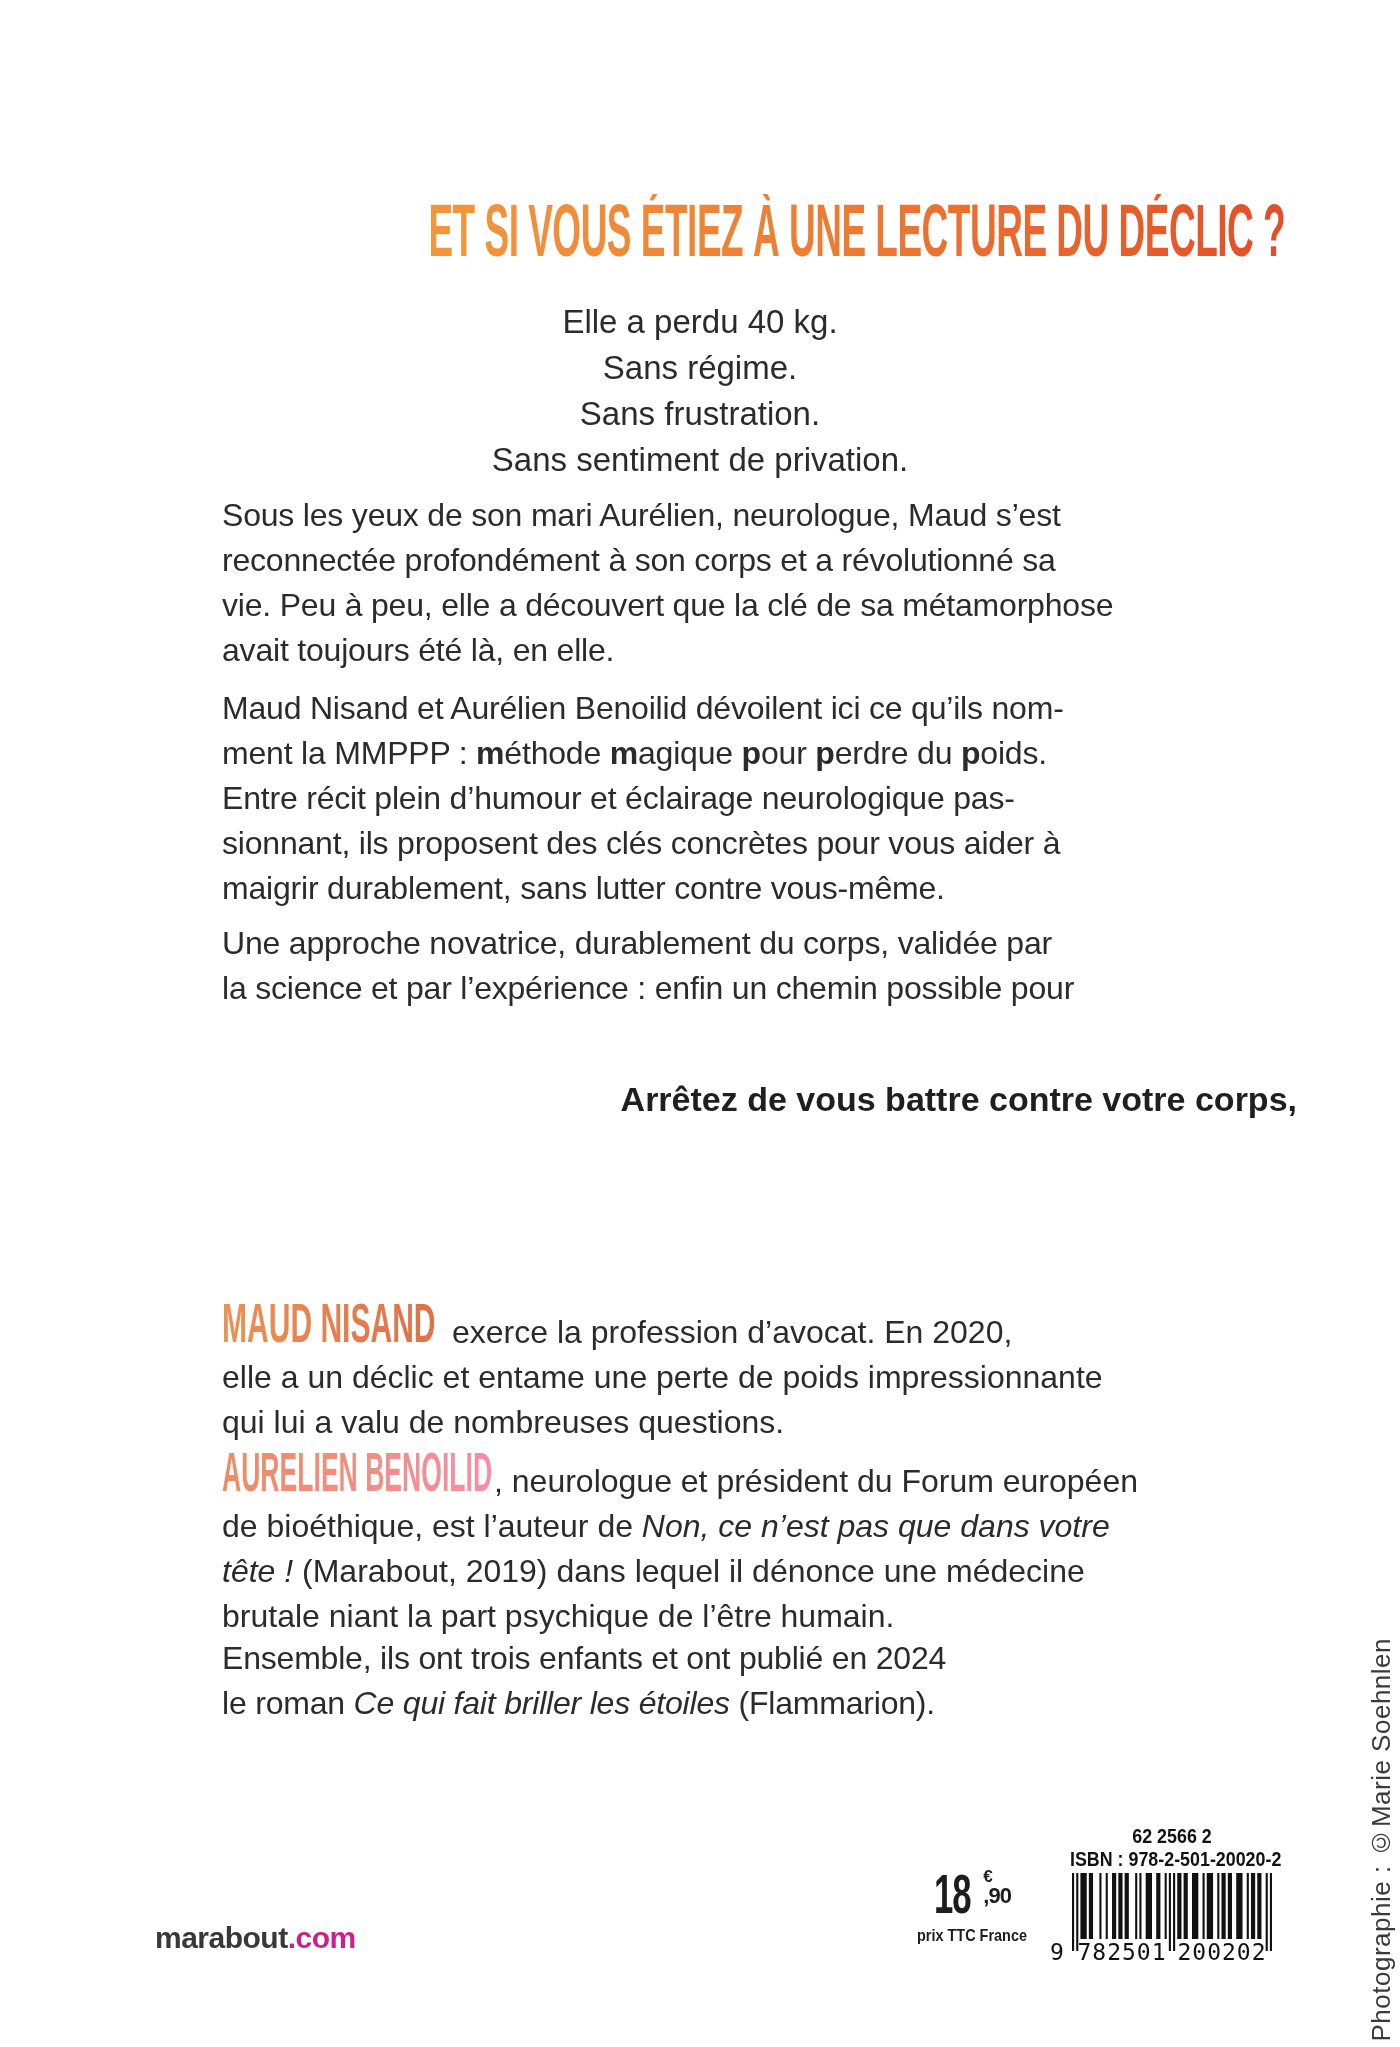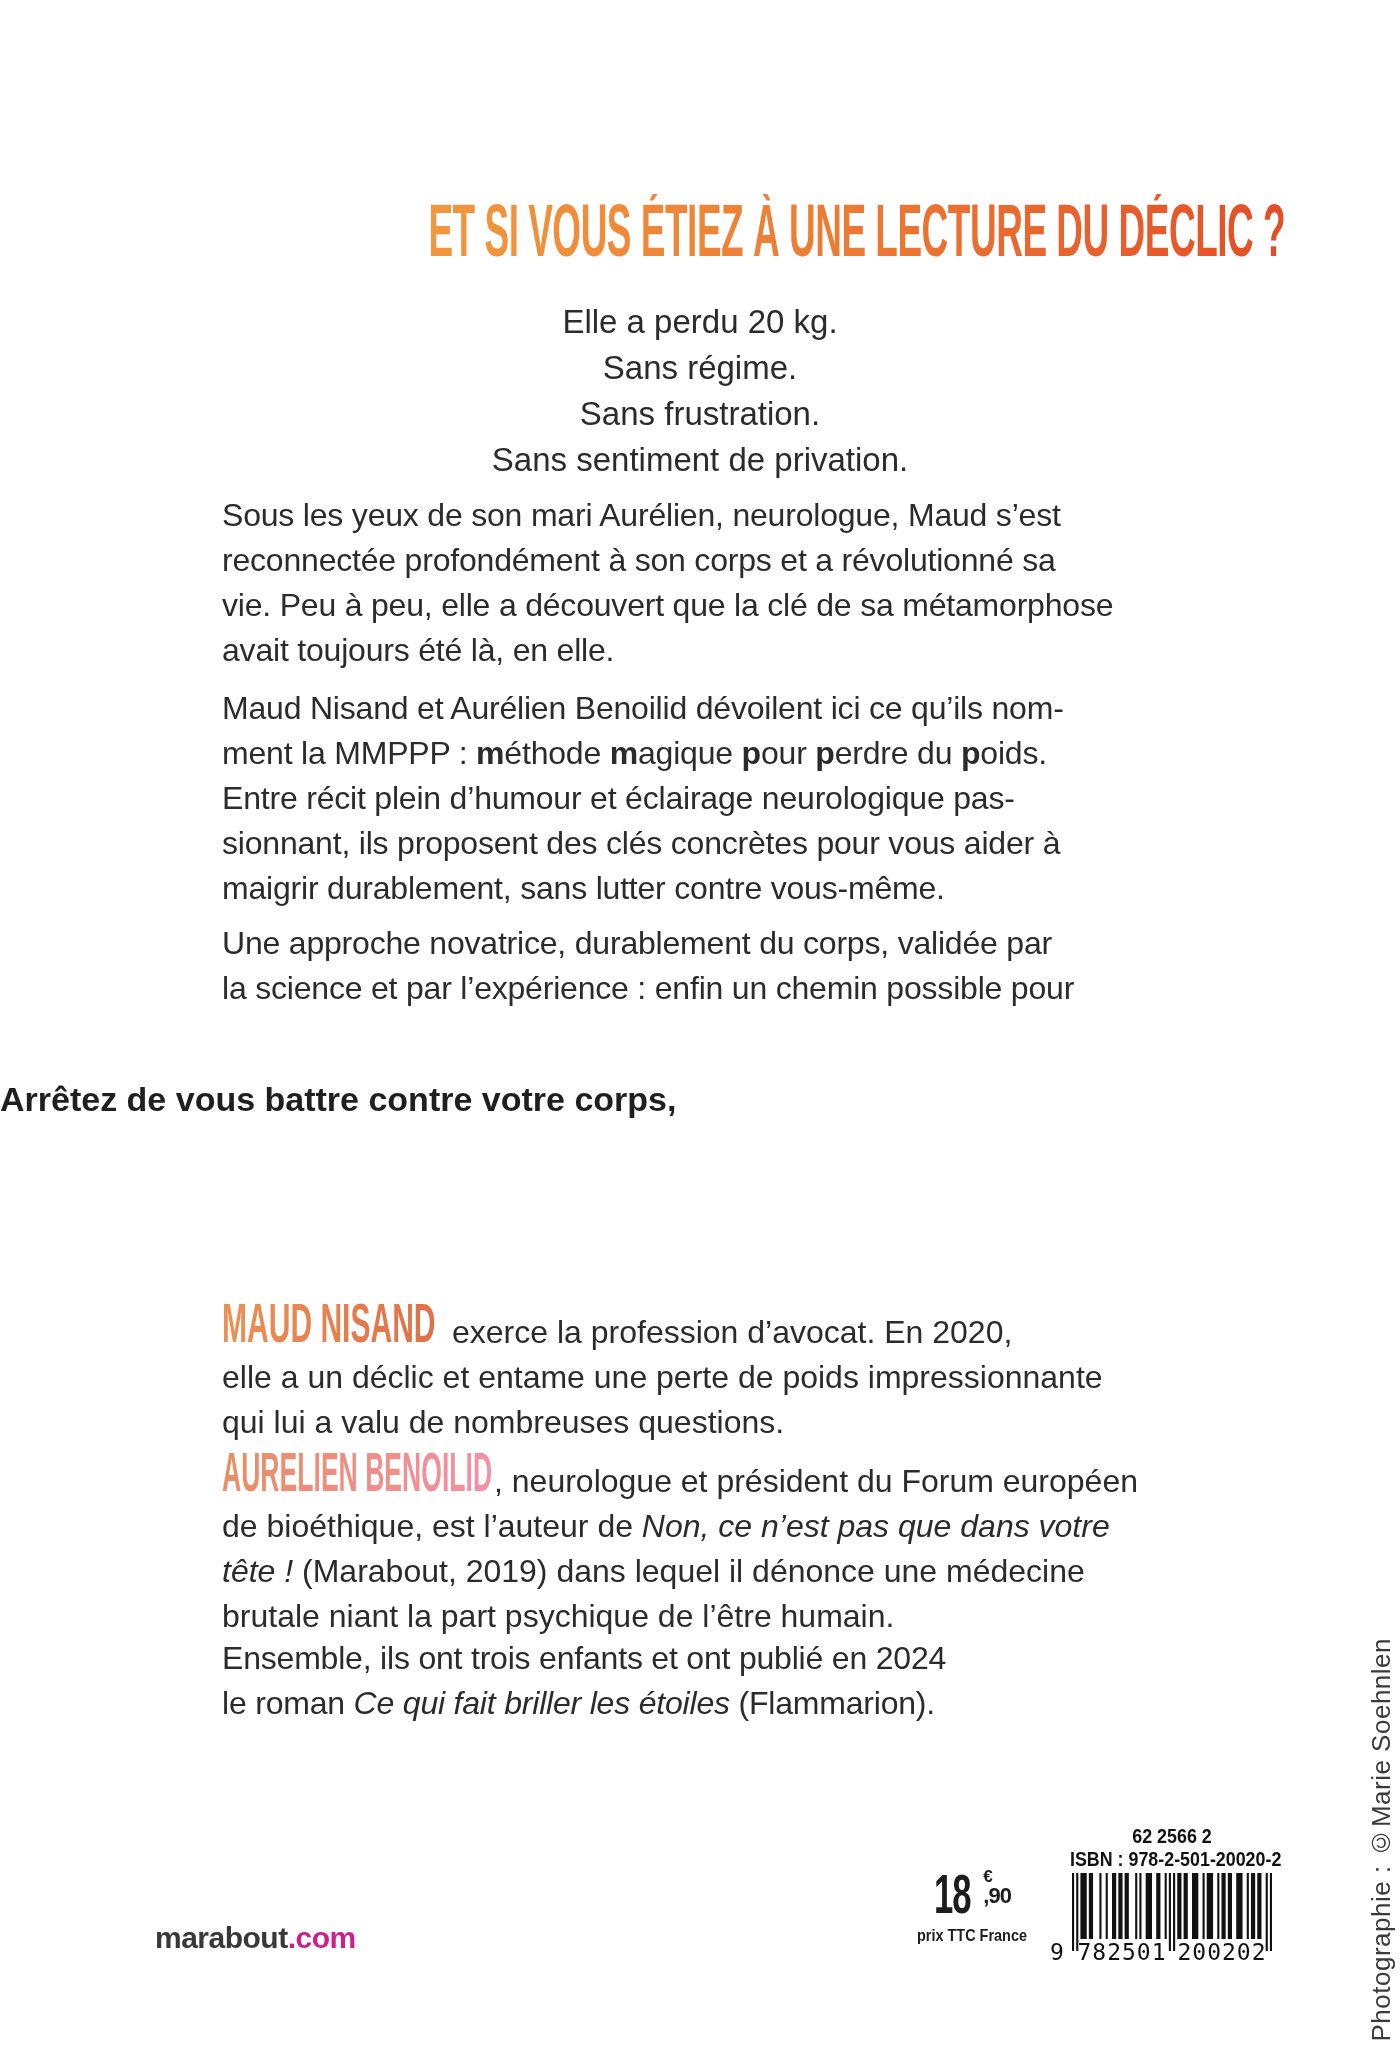--- a/index.html
+++ b/index.html
@@ -17,21 +17,21 @@
     -webkit-background-clip:text; background-clip:text; color:transparent;
   }
   
   .hook { position:absolute; top:299px; left:0; width:1400px; text-align:center;
           font-size:33px; line-height:46px; color:#2b2b2b; }
   
   .body { position:absolute; left:222px; margin:0; font-size:32px; line-height:45px;
           letter-spacing:-0.2px; color:#2b2b2b; }
   .p1 { top:493px; }  .p2 { top:686px; }  .p3 { top:921px; }  .joint { top:1636px; }
   
-  .callout { position:absolute; top:1074px; left:0; width:1284px; text-align:left;
+  .callout { position:absolute; top:1074px; left:13px; width:1284px; text-align:right;
              font-weight:700; font-size:34px; line-height:50px; color:#1f1f1f; }
   
   .bio { position:absolute; left:222px; font-size:32px; line-height:45px; color:#2b2b2b; }
   .bio-maud { top:1310px; text-indent:230px; }
   .bio-aurelien { top:1459px; text-indent:272px; }
   .cname {
     position:absolute; top:-9px; left:0; text-indent:0; font-weight:700; font-size:55px;
     line-height:45px; white-space:nowrap; transform-origin:0 50%;
     -webkit-background-clip:text; background-clip:text; color:transparent;
   }
@@ -68,21 +68,21 @@
 </head>
 <body>
 
 <div class="page">
 
   <h1 class="title" style="margin:0;">
     <span class="title-inner" style="background-image: linear-gradient(90deg, rgb(242, 151, 62), rgb(236, 122, 51), rgb(228, 77, 39));">ET SI VOUS ÉTIEZ À UNE LECTURE DU DÉCLIC ?</span>
   </h1>
 
   <div class="hook">
-    <div>Elle a perdu 20 kg.</div>
+    <div>Elle a perdu 40 kg.</div>
     <div>Sans régime.</div>
     <div>Sans frustration.</div>
     <div>Sans sentiment de privation.</div>
   </div>
 
   <p class="body p1"><span>Sous les yeux de son mari Aurélien, neurologue, Maud s’est</span><br><span>reconnectée profondément à son corps et a révolutionné sa</span><br><span>vie. Peu à peu, elle a découvert que la clé de sa métamorphose</span><br><span>avait toujours été là, en elle.</span></p>
   <p class="body p2"><span>Maud Nisand et Aurélien Benoilid dévoilent ici ce qu’ils nom-</span><br><span>ment la MMPPP : </span><span style="font-weight: 700;">m</span><span>éthode </span><span style="font-weight: 700;">m</span><span>agique </span><span style="font-weight: 700;">p</span><span>our </span><span style="font-weight: 700;">p</span><span>erdre du </span><span style="font-weight: 700;">p</span><span>oids.</span><br><span>Entre récit plein d’humour et éclairage neurologique pas-</span><br><span>sionnant, ils proposent des clés concrètes pour vous aider à</span><br><span>maigrir durablement, sans lutter contre vous-même.</span></p>
   <p class="body p3"><span>Une approche novatrice, durablement du corps, validée par</span><br><span>la science et par l’expérience : enfin un chemin possible pour</span><br></p>
 
   <div class="callout">

